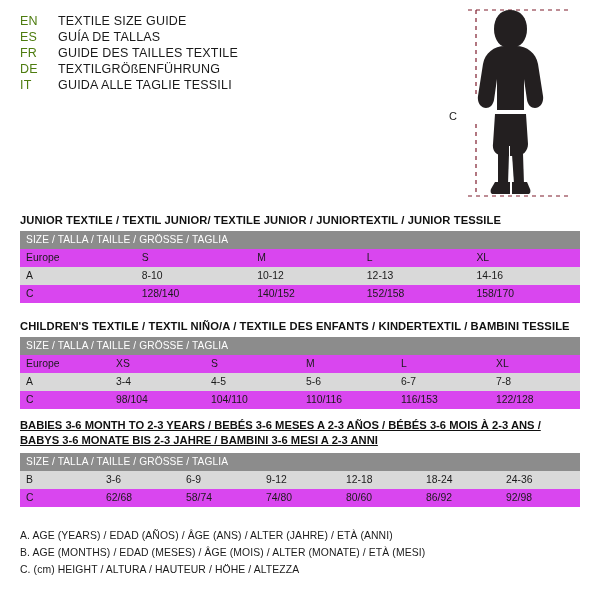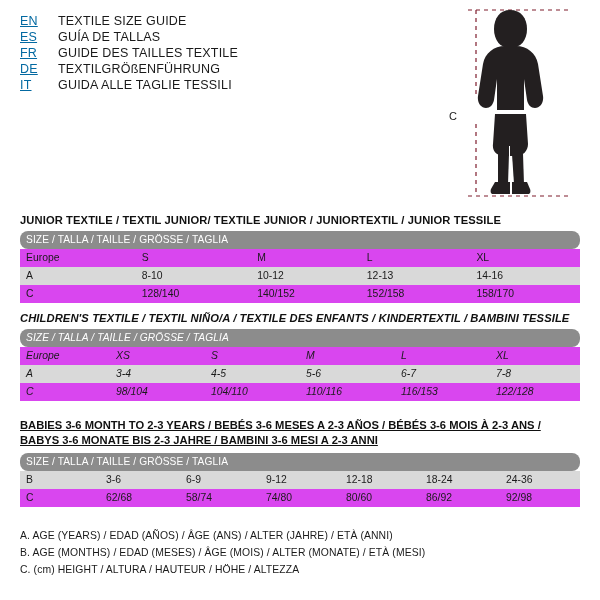--- a/index.html
+++ b/index.html
@@ -26,22 +26,21 @@
   .hdr-row {
     display: flex;
     align-items: baseline;
     margin-bottom: 2px;
   }
   .hdr-lang {
     width: 38px;
     font-size: 12.5px;
     font-weight: 400;
     letter-spacing: 0.2px;
-    color: #0369a1;
-    text-decoration: underline;
+    color: #4d7c0f;
   }
   .hdr-text {
     font-size: 12.5px;
     letter-spacing: 0.2px;
     color: #1a1a1a;
   }
 
   
   .figure-wrap {
     position: absolute;
@@ -86,21 +85,20 @@
     vertical-align: middle;
     line-height: 1.15;
   }
   tr.hdr td {
     background: #8c8c8c;
     color: #ffffff;
     font-size: 10.2px;
     letter-spacing: 0.1px;
     padding-top: 3px;
     padding-bottom: 3px;
-    border-radius: 8px;
   }
   tr.shade td {
     background: #d9d9d9;
   }
   tr.plain td {
     background: #d946ef;
   }
   .twoline-title {
     font-size: 11.2px;
     font-weight: bold;
@@ -212,21 +210,21 @@
       <td>C</td>
       <td>128/140</td>
       <td>140/152</td>
       <td>152/158</td>
       <td>158/170</td>
     </tr>
   </tbody>
     </table>
 </div>
 
-<div class="section" style="top:312px;font-style:italic;">
+<div class="section" style="top:320px;">
   <div class="sec-title">CHILDREN'S TEXTILE / TEXTIL NIÑO/A / TEXTILE DES ENFANTS / KINDERTEXTIL / BAMBINI TESSILE</div>
   <table>
     <colgroup>
       <col style="width:90px">
         <col style="width:95px">
         <col style="width:95px">
         <col style="width:95px">
         <col style="width:95px">
         <col style="width:90px">
     </colgroup>

